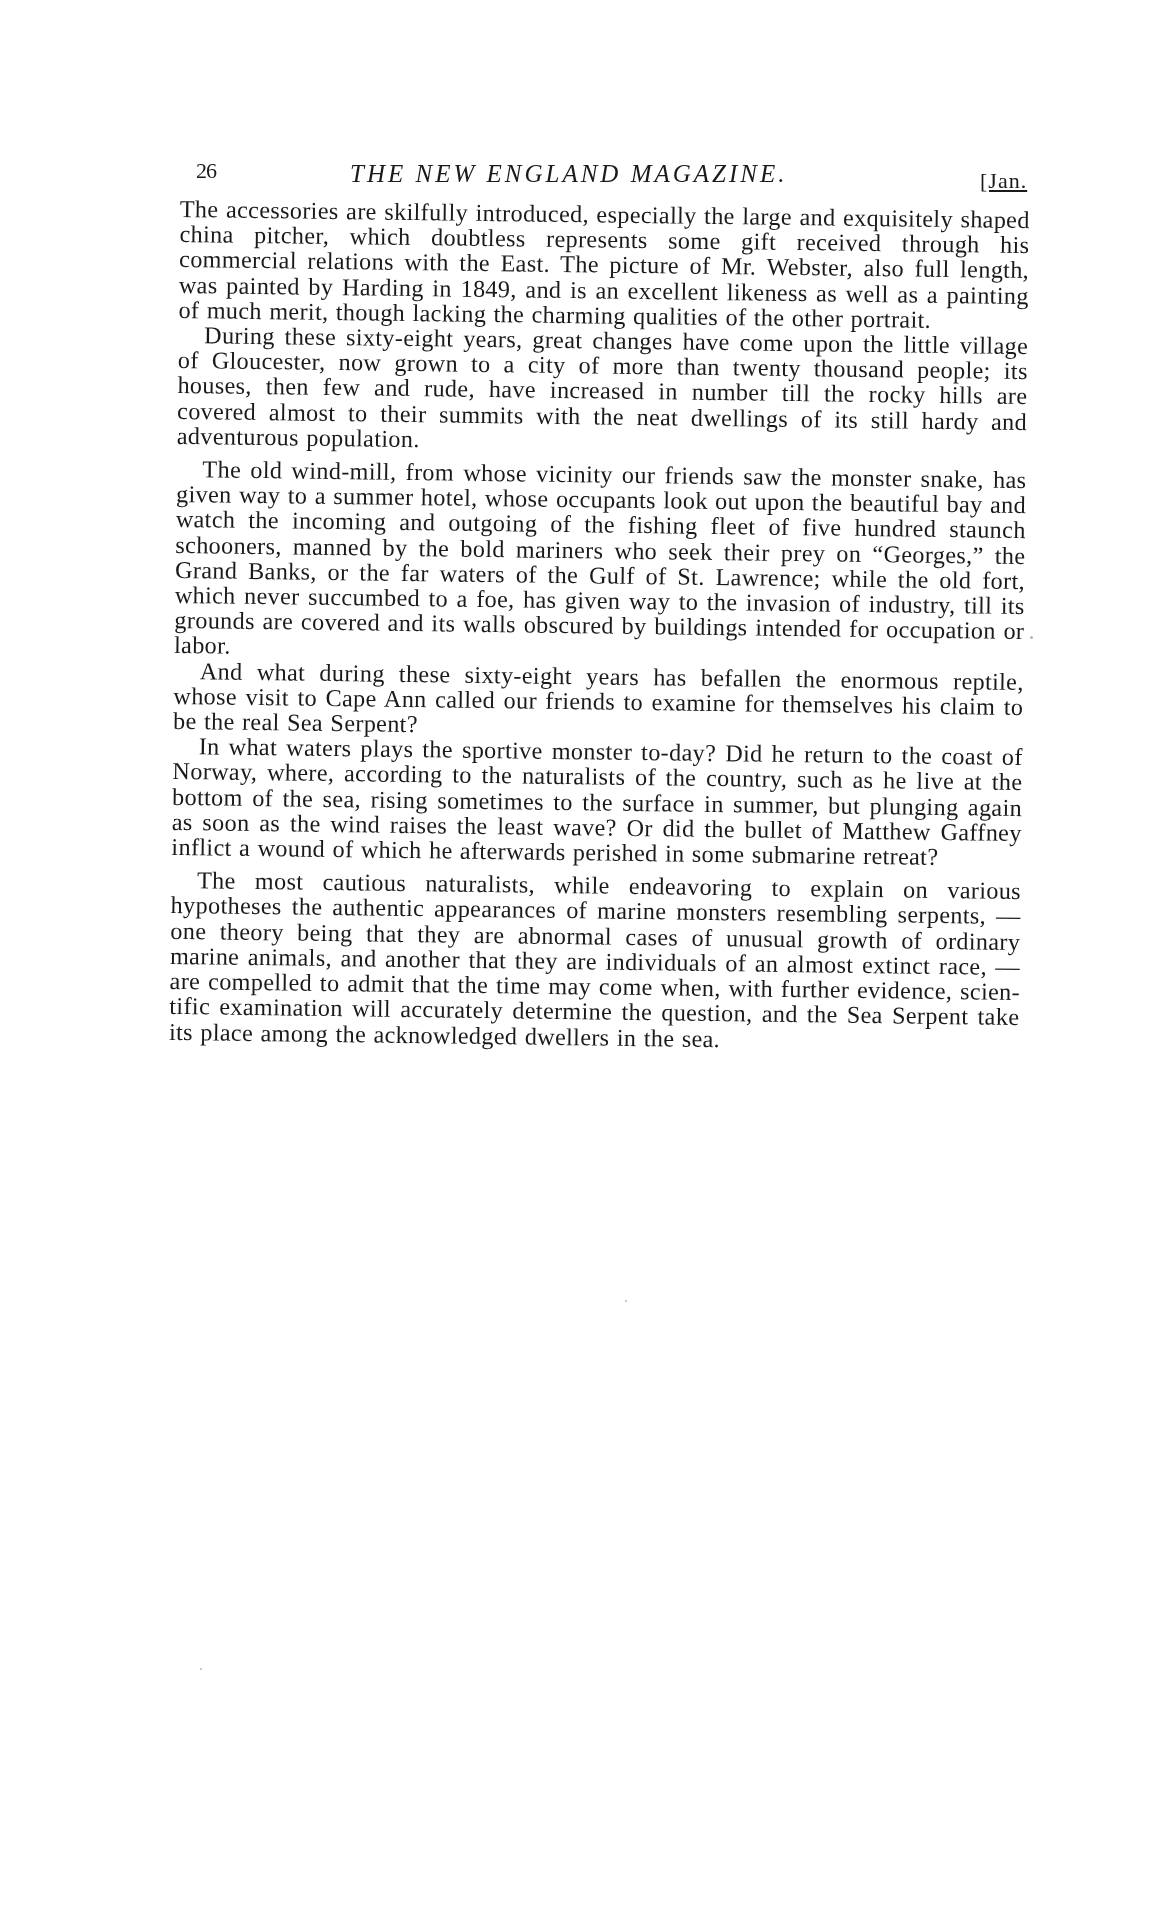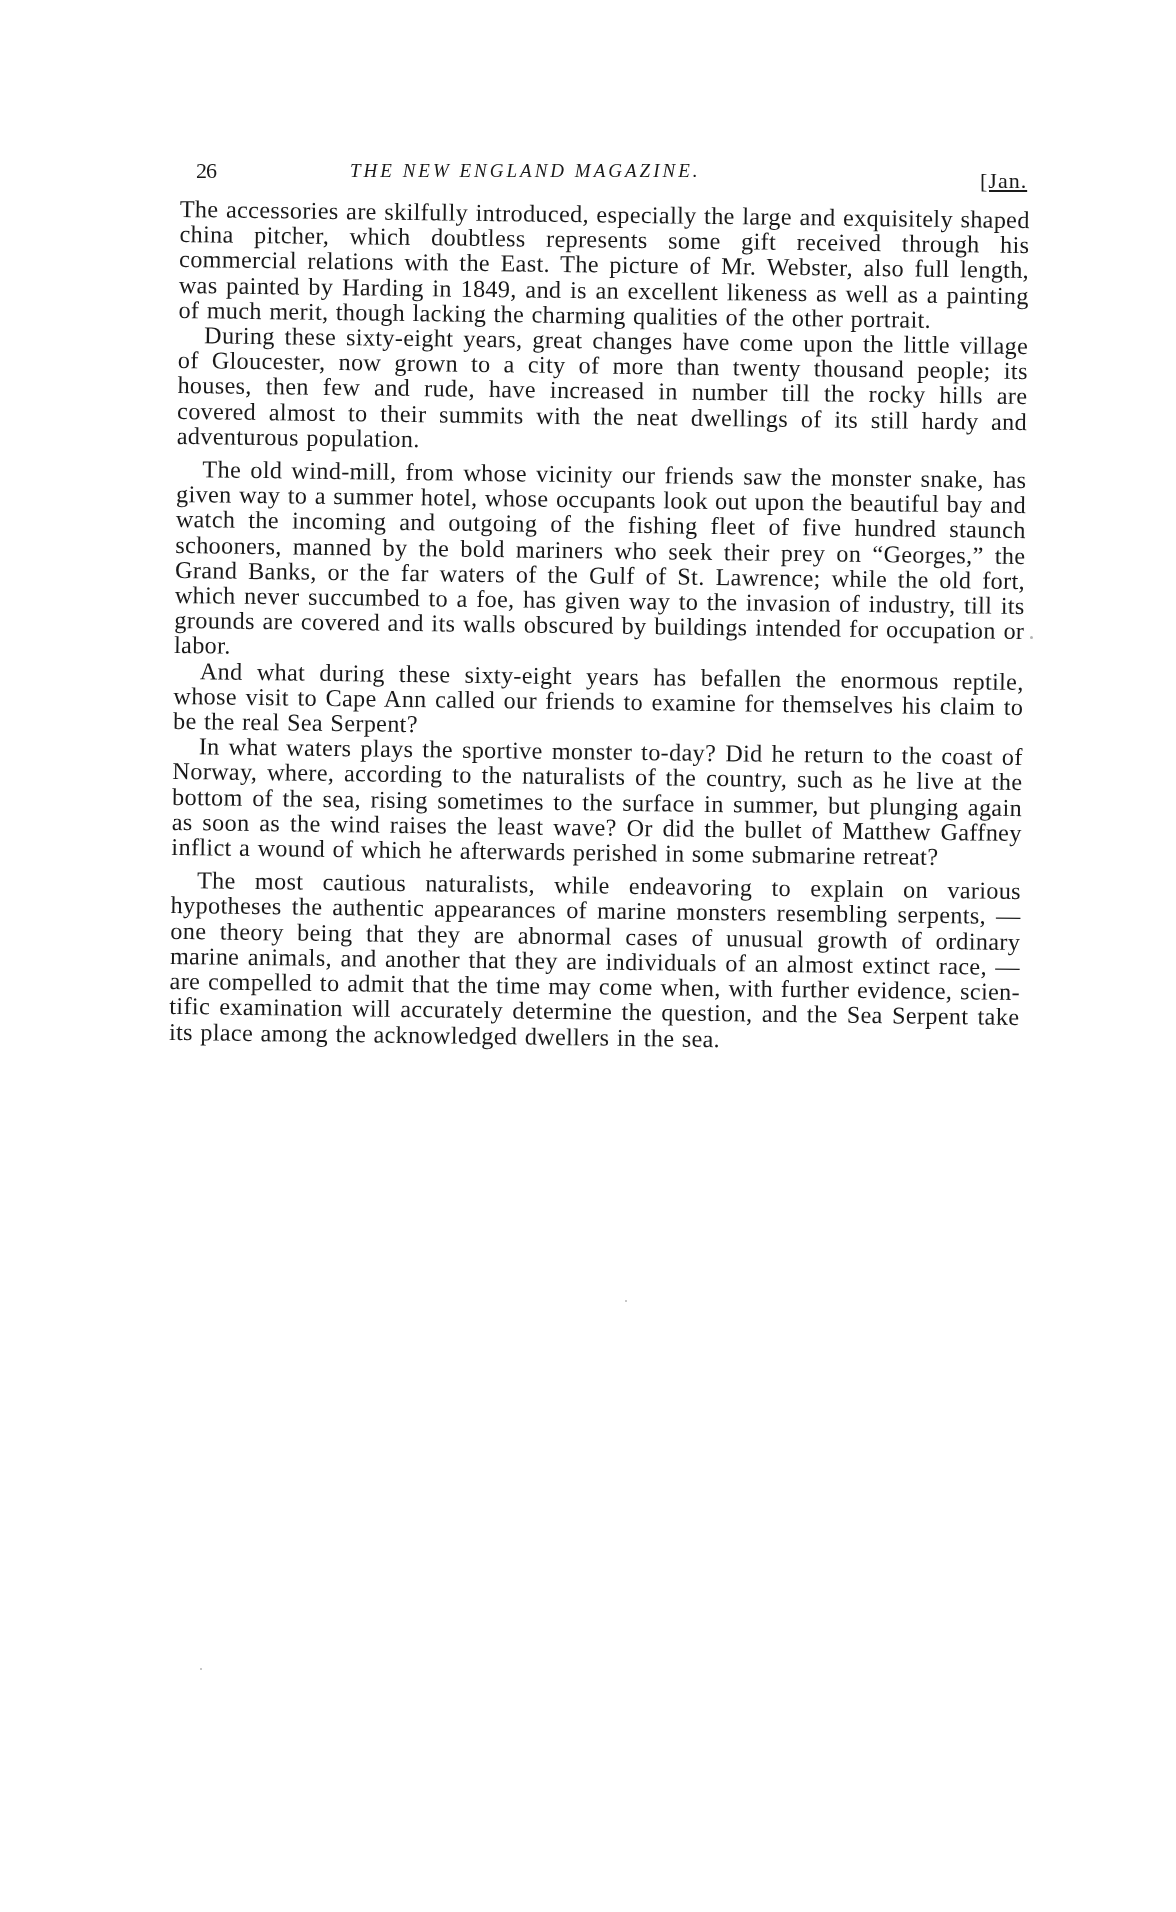--- a/index.html
+++ b/index.html
@@ -32,21 +32,21 @@
       position: absolute;
       left: 6px;
       top: 0;
       font-size: 22px;
       letter-spacing: -1px;
     }
     .journal-title {
       position: absolute;
       left: 160px;
       top: 2px;
-      font-size: 19px;
+      font-size: 25px;
       font-style: italic;
       letter-spacing: 3px;
       white-space: nowrap;
     }
     .issue-month {
       position: absolute;
       left: 790px;
       top: 10px;
       font-size: 22px;
       letter-spacing: 1px;

